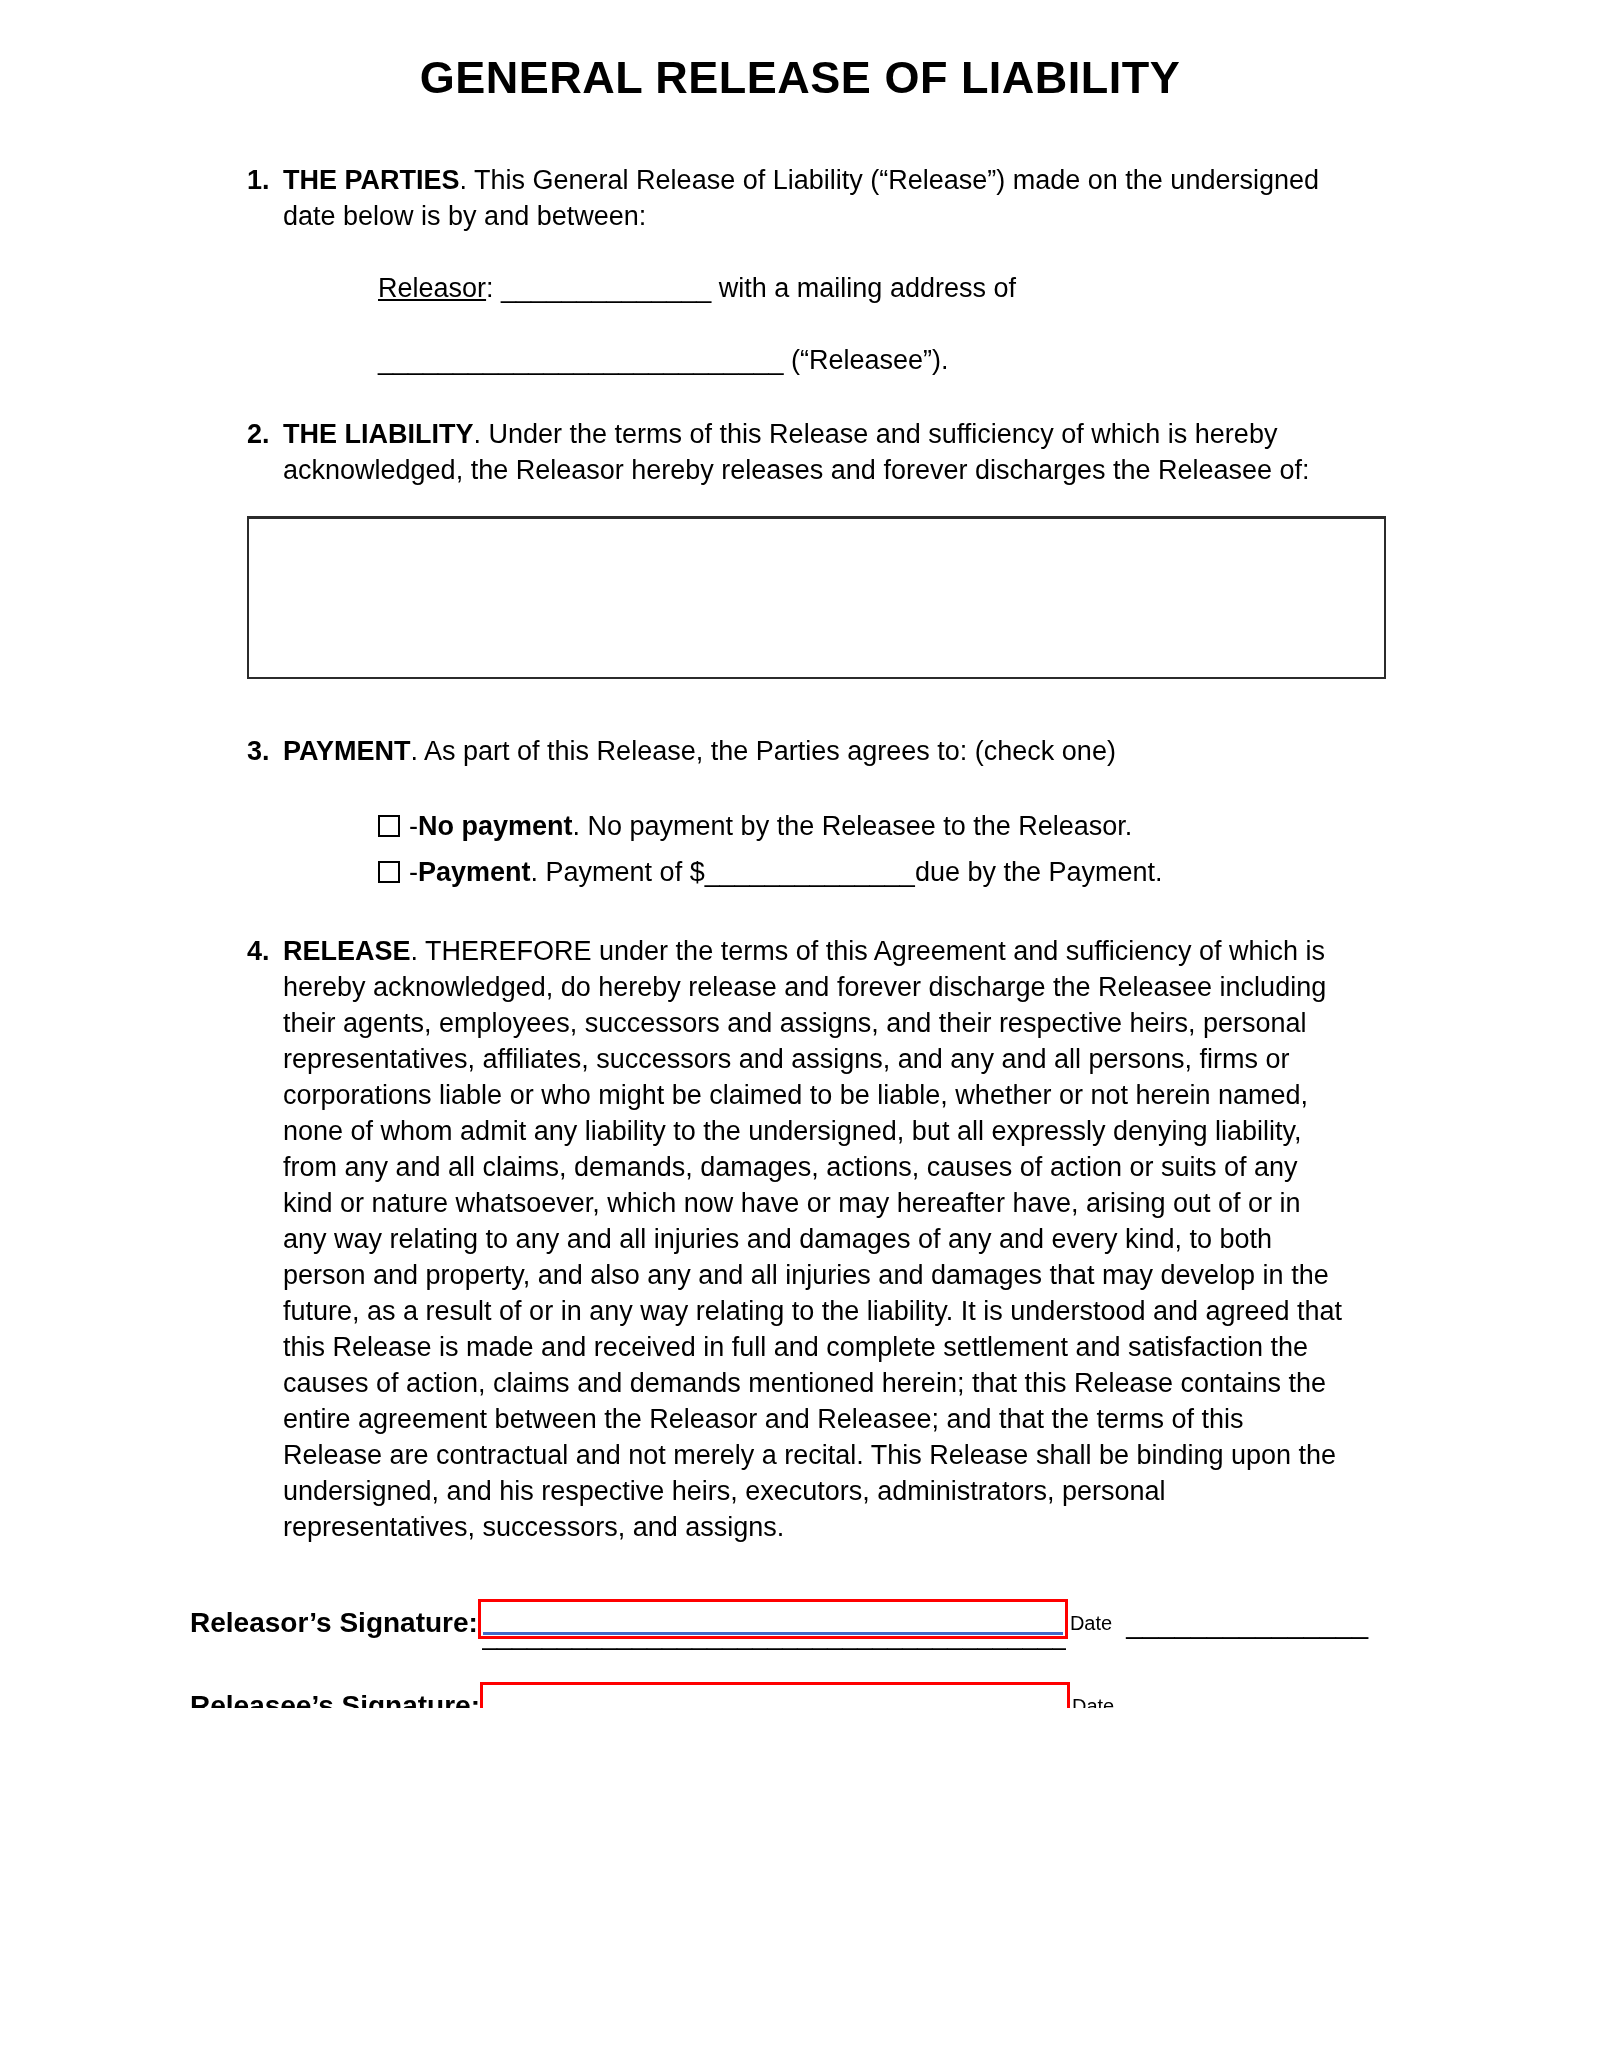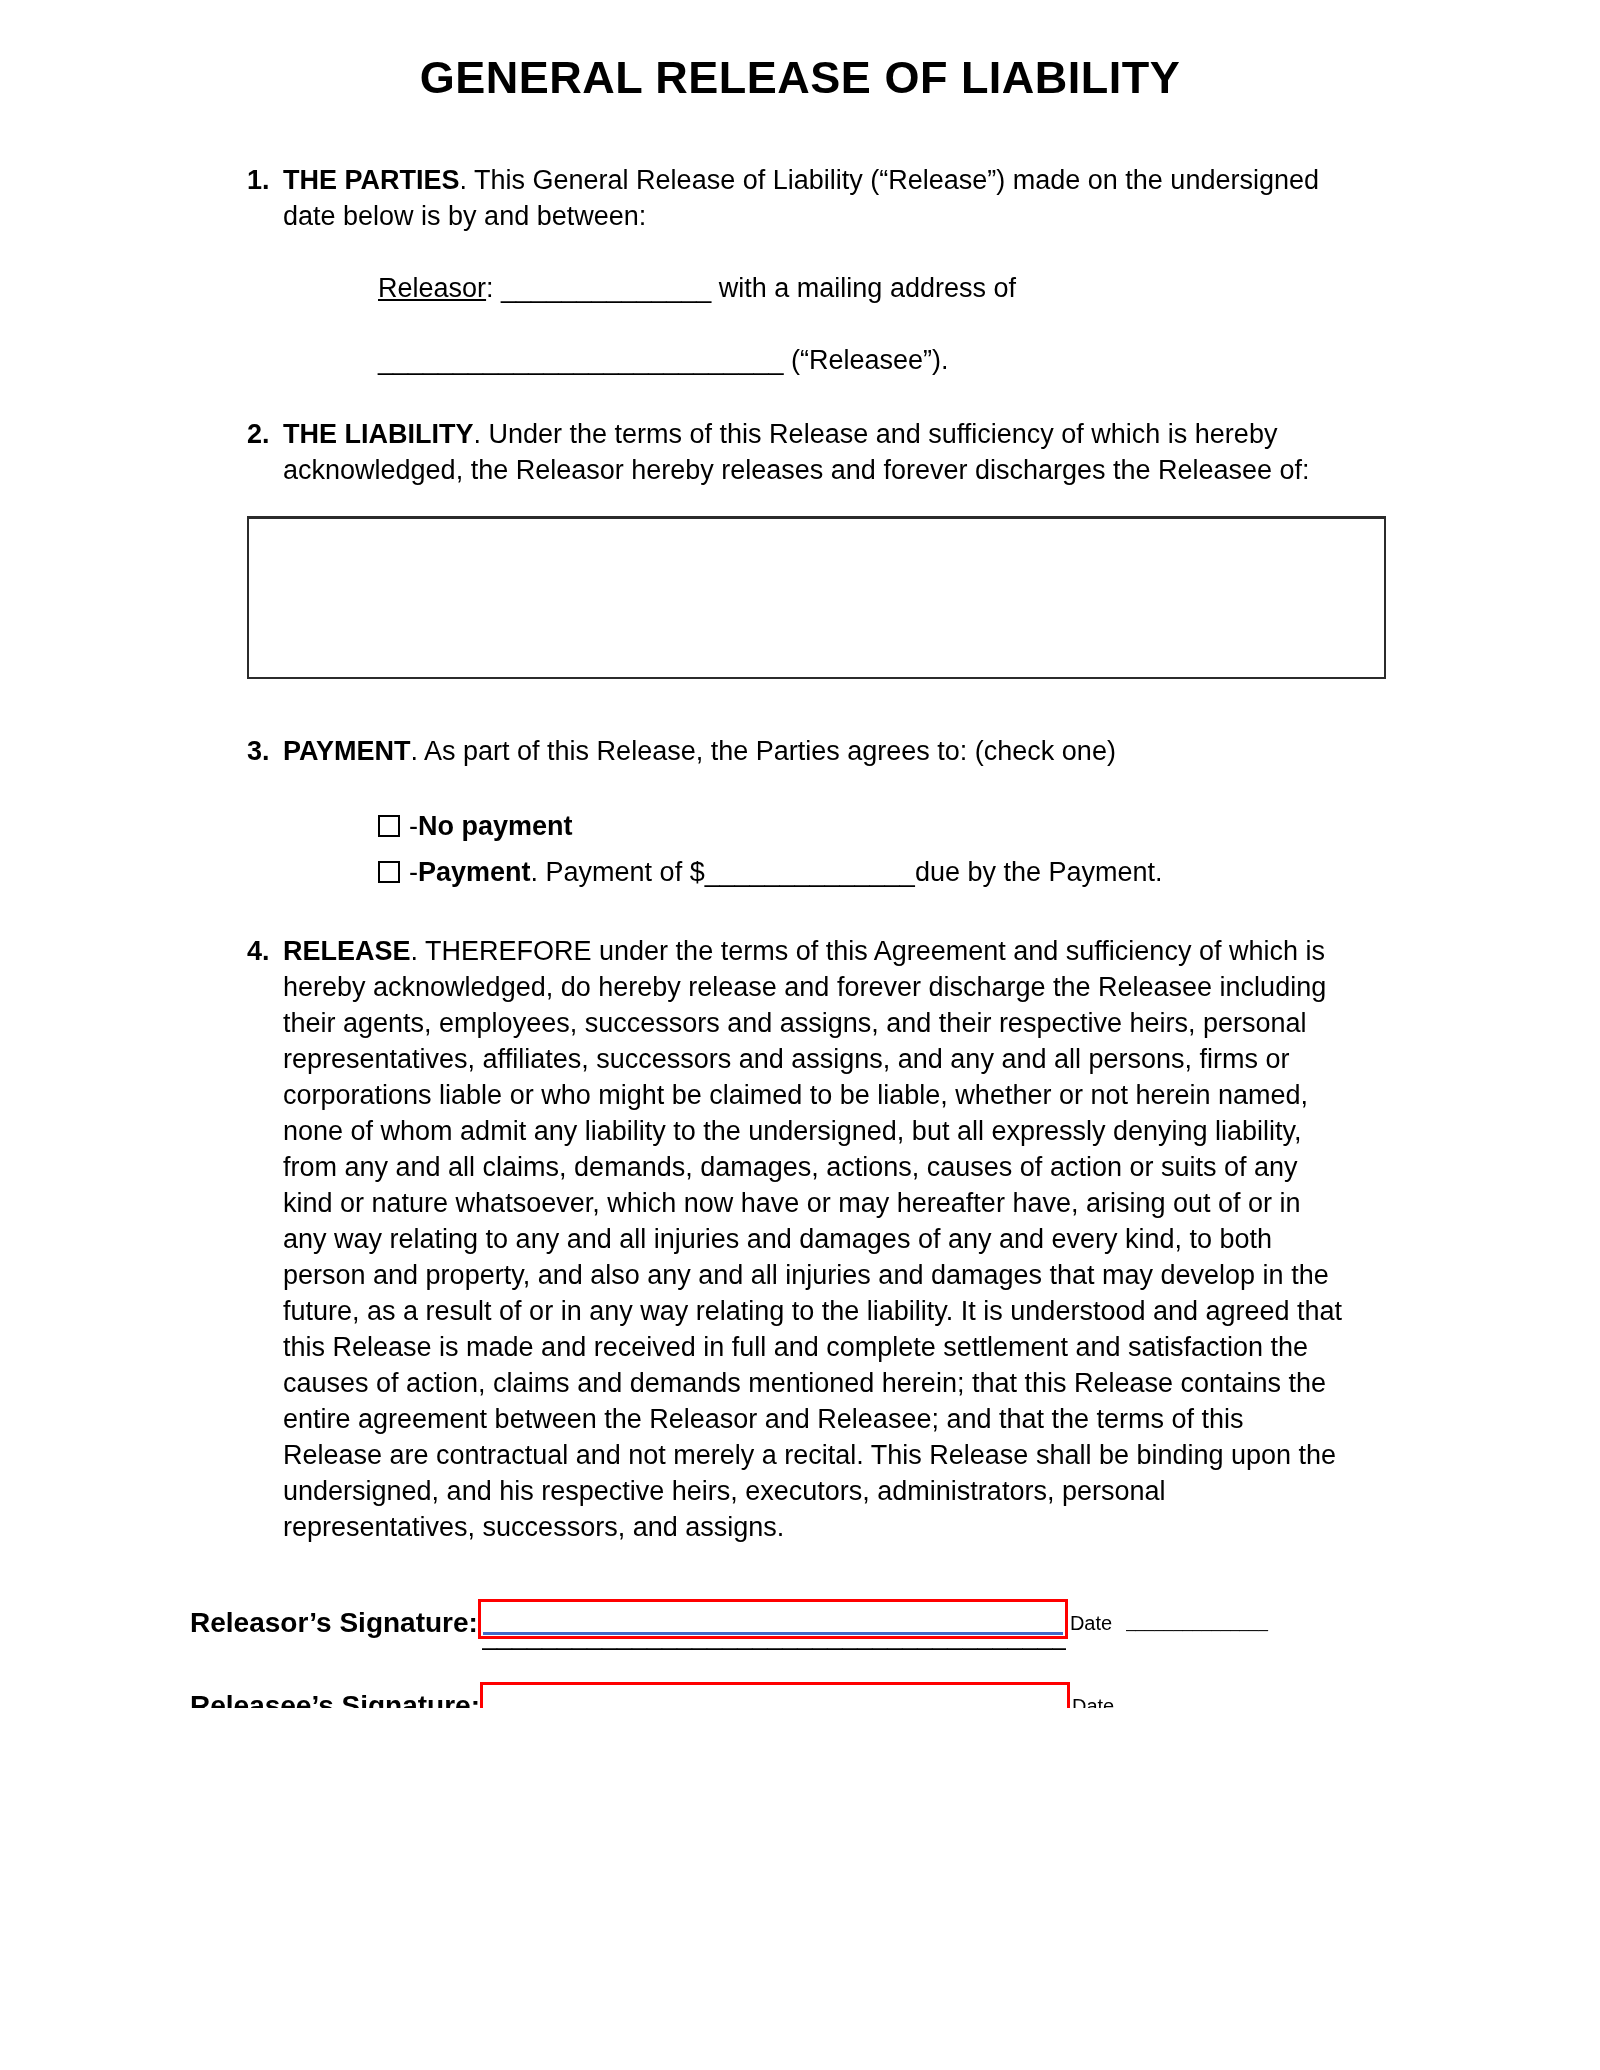--- a/index.html
+++ b/index.html
@@ -63,21 +63,21 @@
     position: absolute; left: 0; right: 0; top: 0; bottom: 8px;
     border: 3px solid var(--field-border, #ff0000);
     background: #ffffff; z-index: 1;
     font-size: 27px; line-height: 34px; padding: 0 6px;
   }
   .sig-blue {
     position: absolute; left: 2px; right: 2px; bottom: 1px; height: 3px;
     background: var(--field-underline, #4169c8);
   }
   .date-label { font-size: 20px; margin-left: 2px; }
-  .date-blank { font-size: 17px; margin-left: 14px; white-space: nowrap; }
+  .date-blank { font-size: 29px; margin-left: 14px; white-space: nowrap; }
   .footer-logo { position: absolute; left: 197px; top: 1922px; width: 40px; height: 52px; }
   .logo-sheet {
     position: absolute; left: 0; top: 0; width: 100%; height: 100%;
     background: #000;
     clip-path: polygon(0 0, 66% 0, 100% 26%, 100% 100%, 0 100%);
   }
   .logo-fold {
     position: absolute; right: -2px; top: -2px;
     width: 0; height: 0;
     border-bottom: 13px solid #000;
@@ -132,20 +132,21 @@
     <div class="sec-num">3.</div>
     <div class="sec-content">
       <div>
         <span class="sec-heading">PAYMENT</span><span>. As part of this Release, the Parties agrees to: (check one)</span>
       </div>
       <div class="options">
         <div class="option-row">
           <span class="checkbox"></span>
           <span>- </span>
           <span class="sec-heading">No payment</span>
+          <span>. No payment by the Releasee to the Releasor.</span>
         </div>
         <div class="option-row">
           <span class="checkbox"></span>
           <span>- </span>
           <span class="sec-heading">Payment</span>
           <span>. Payment of $</span>
           <span class="blank">______________</span>
           <span> due by the Payment.</span>
         </div>
       </div>

